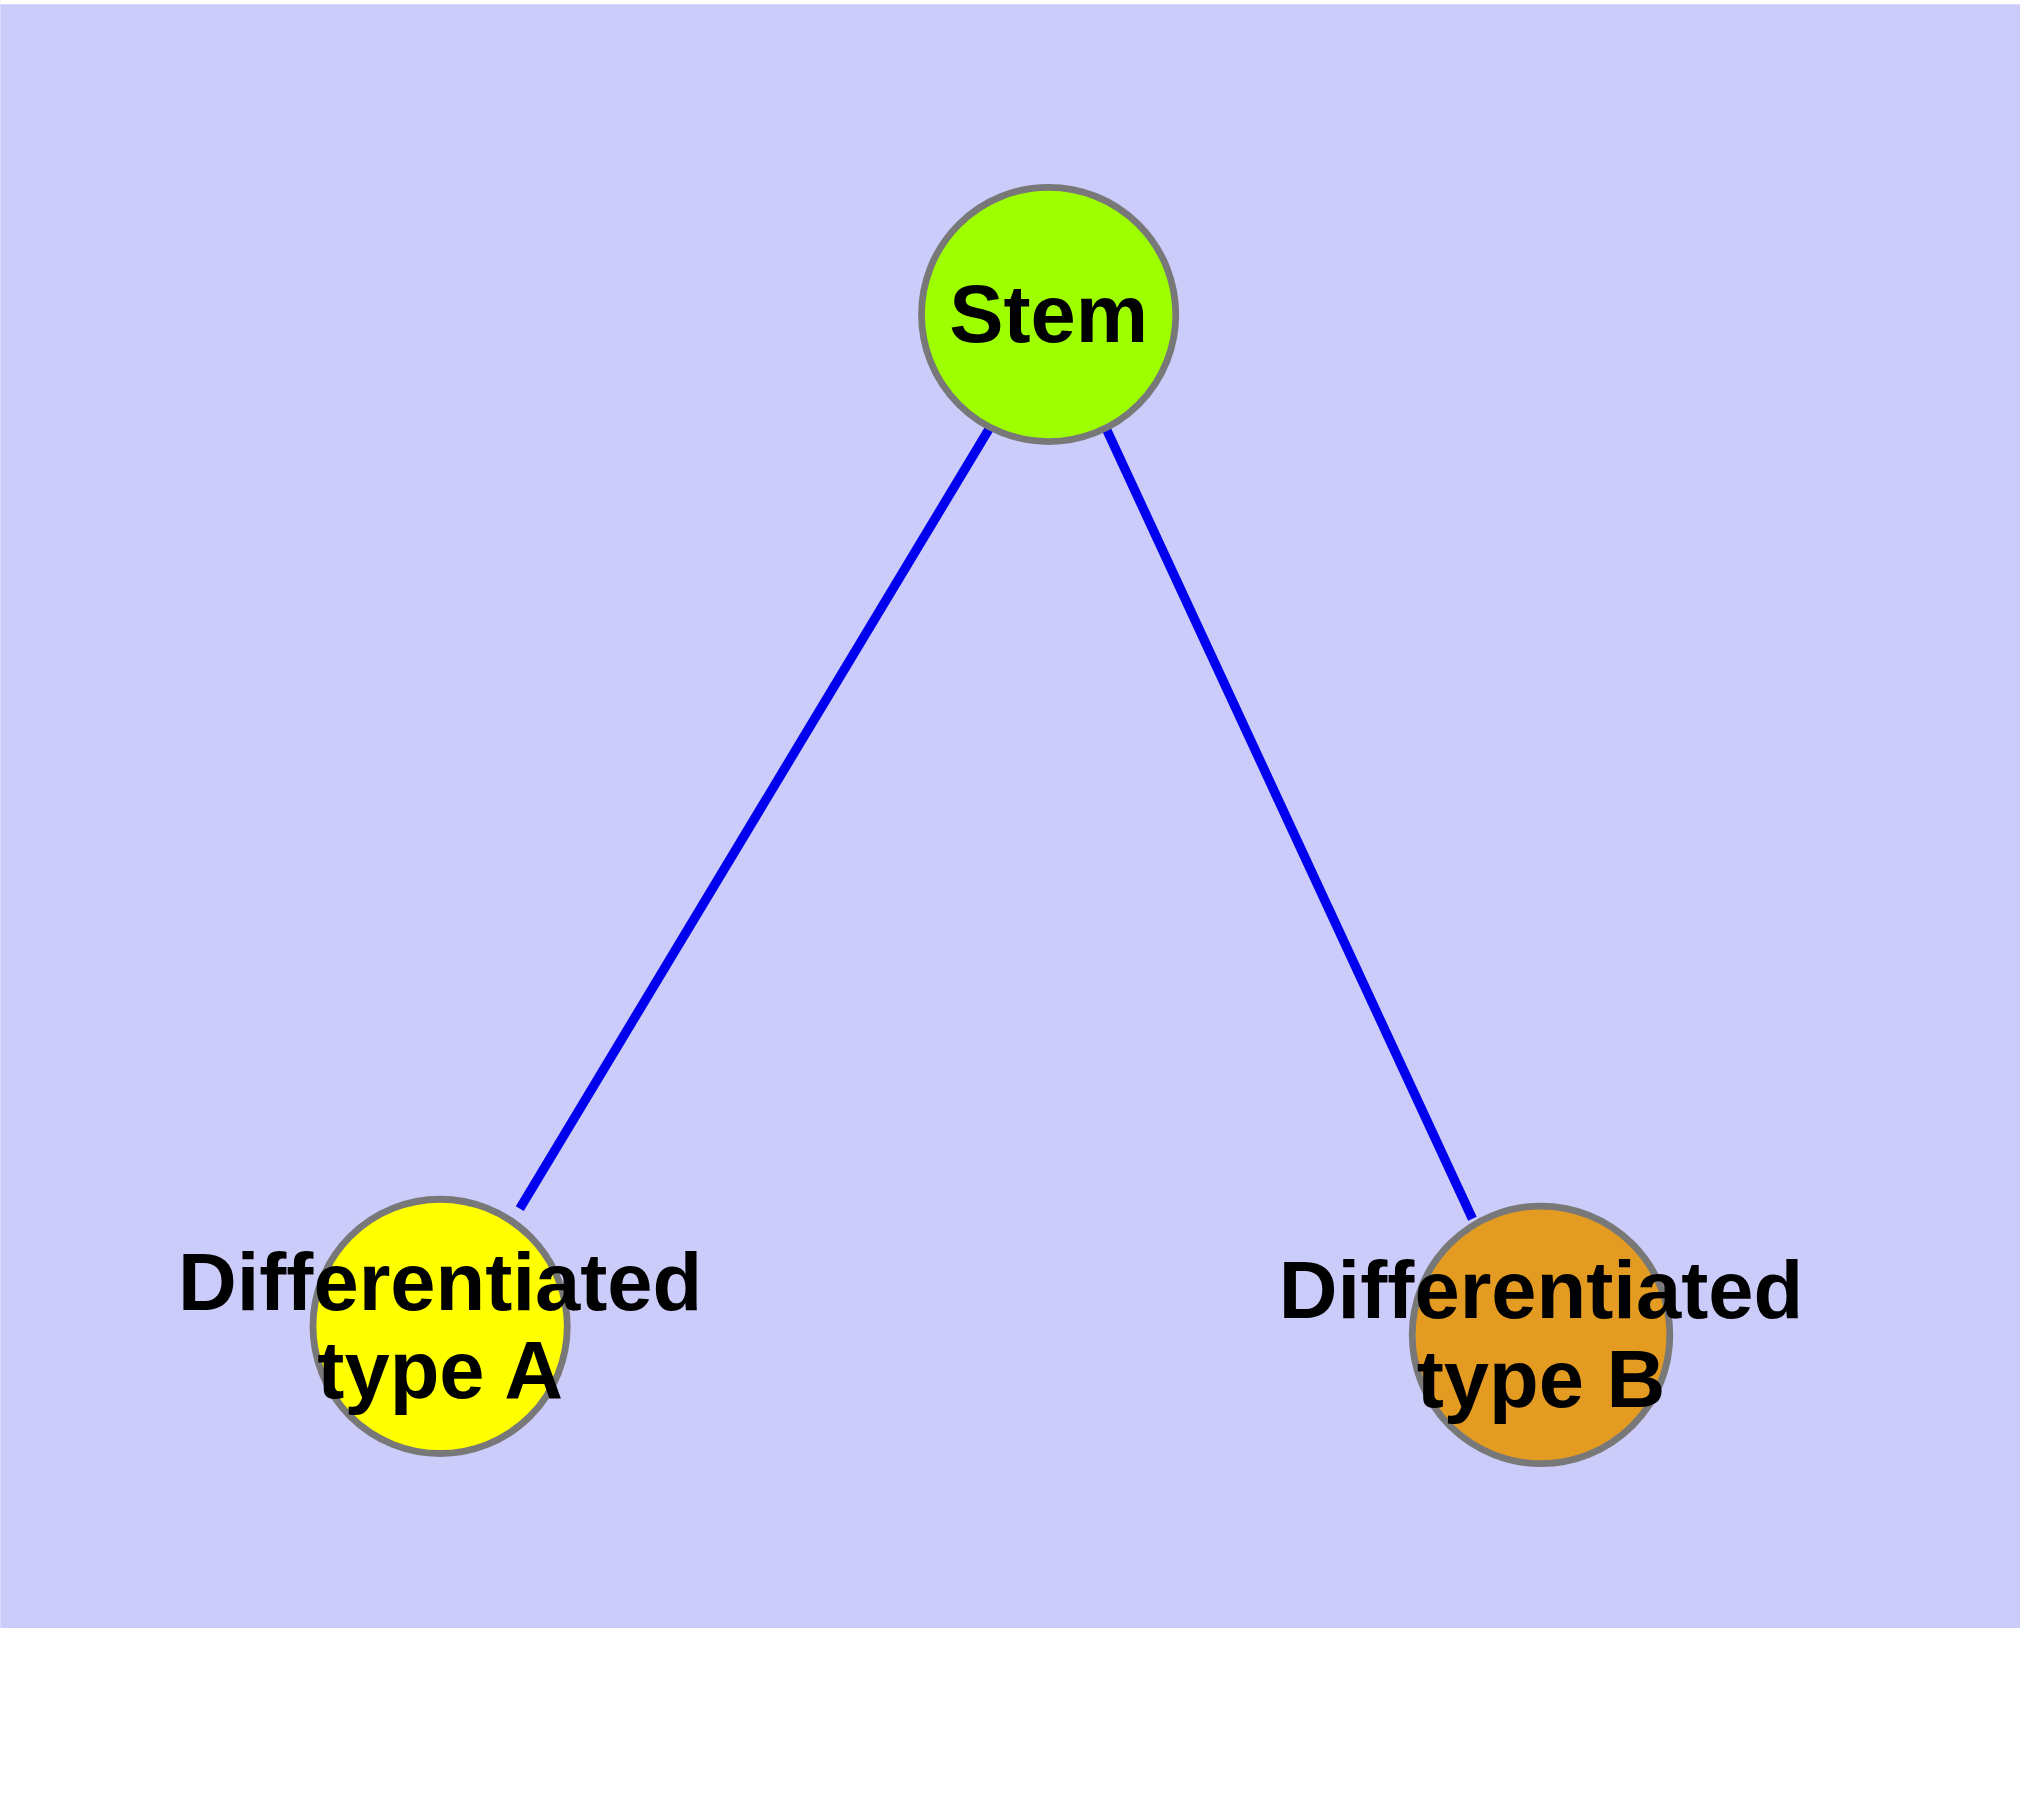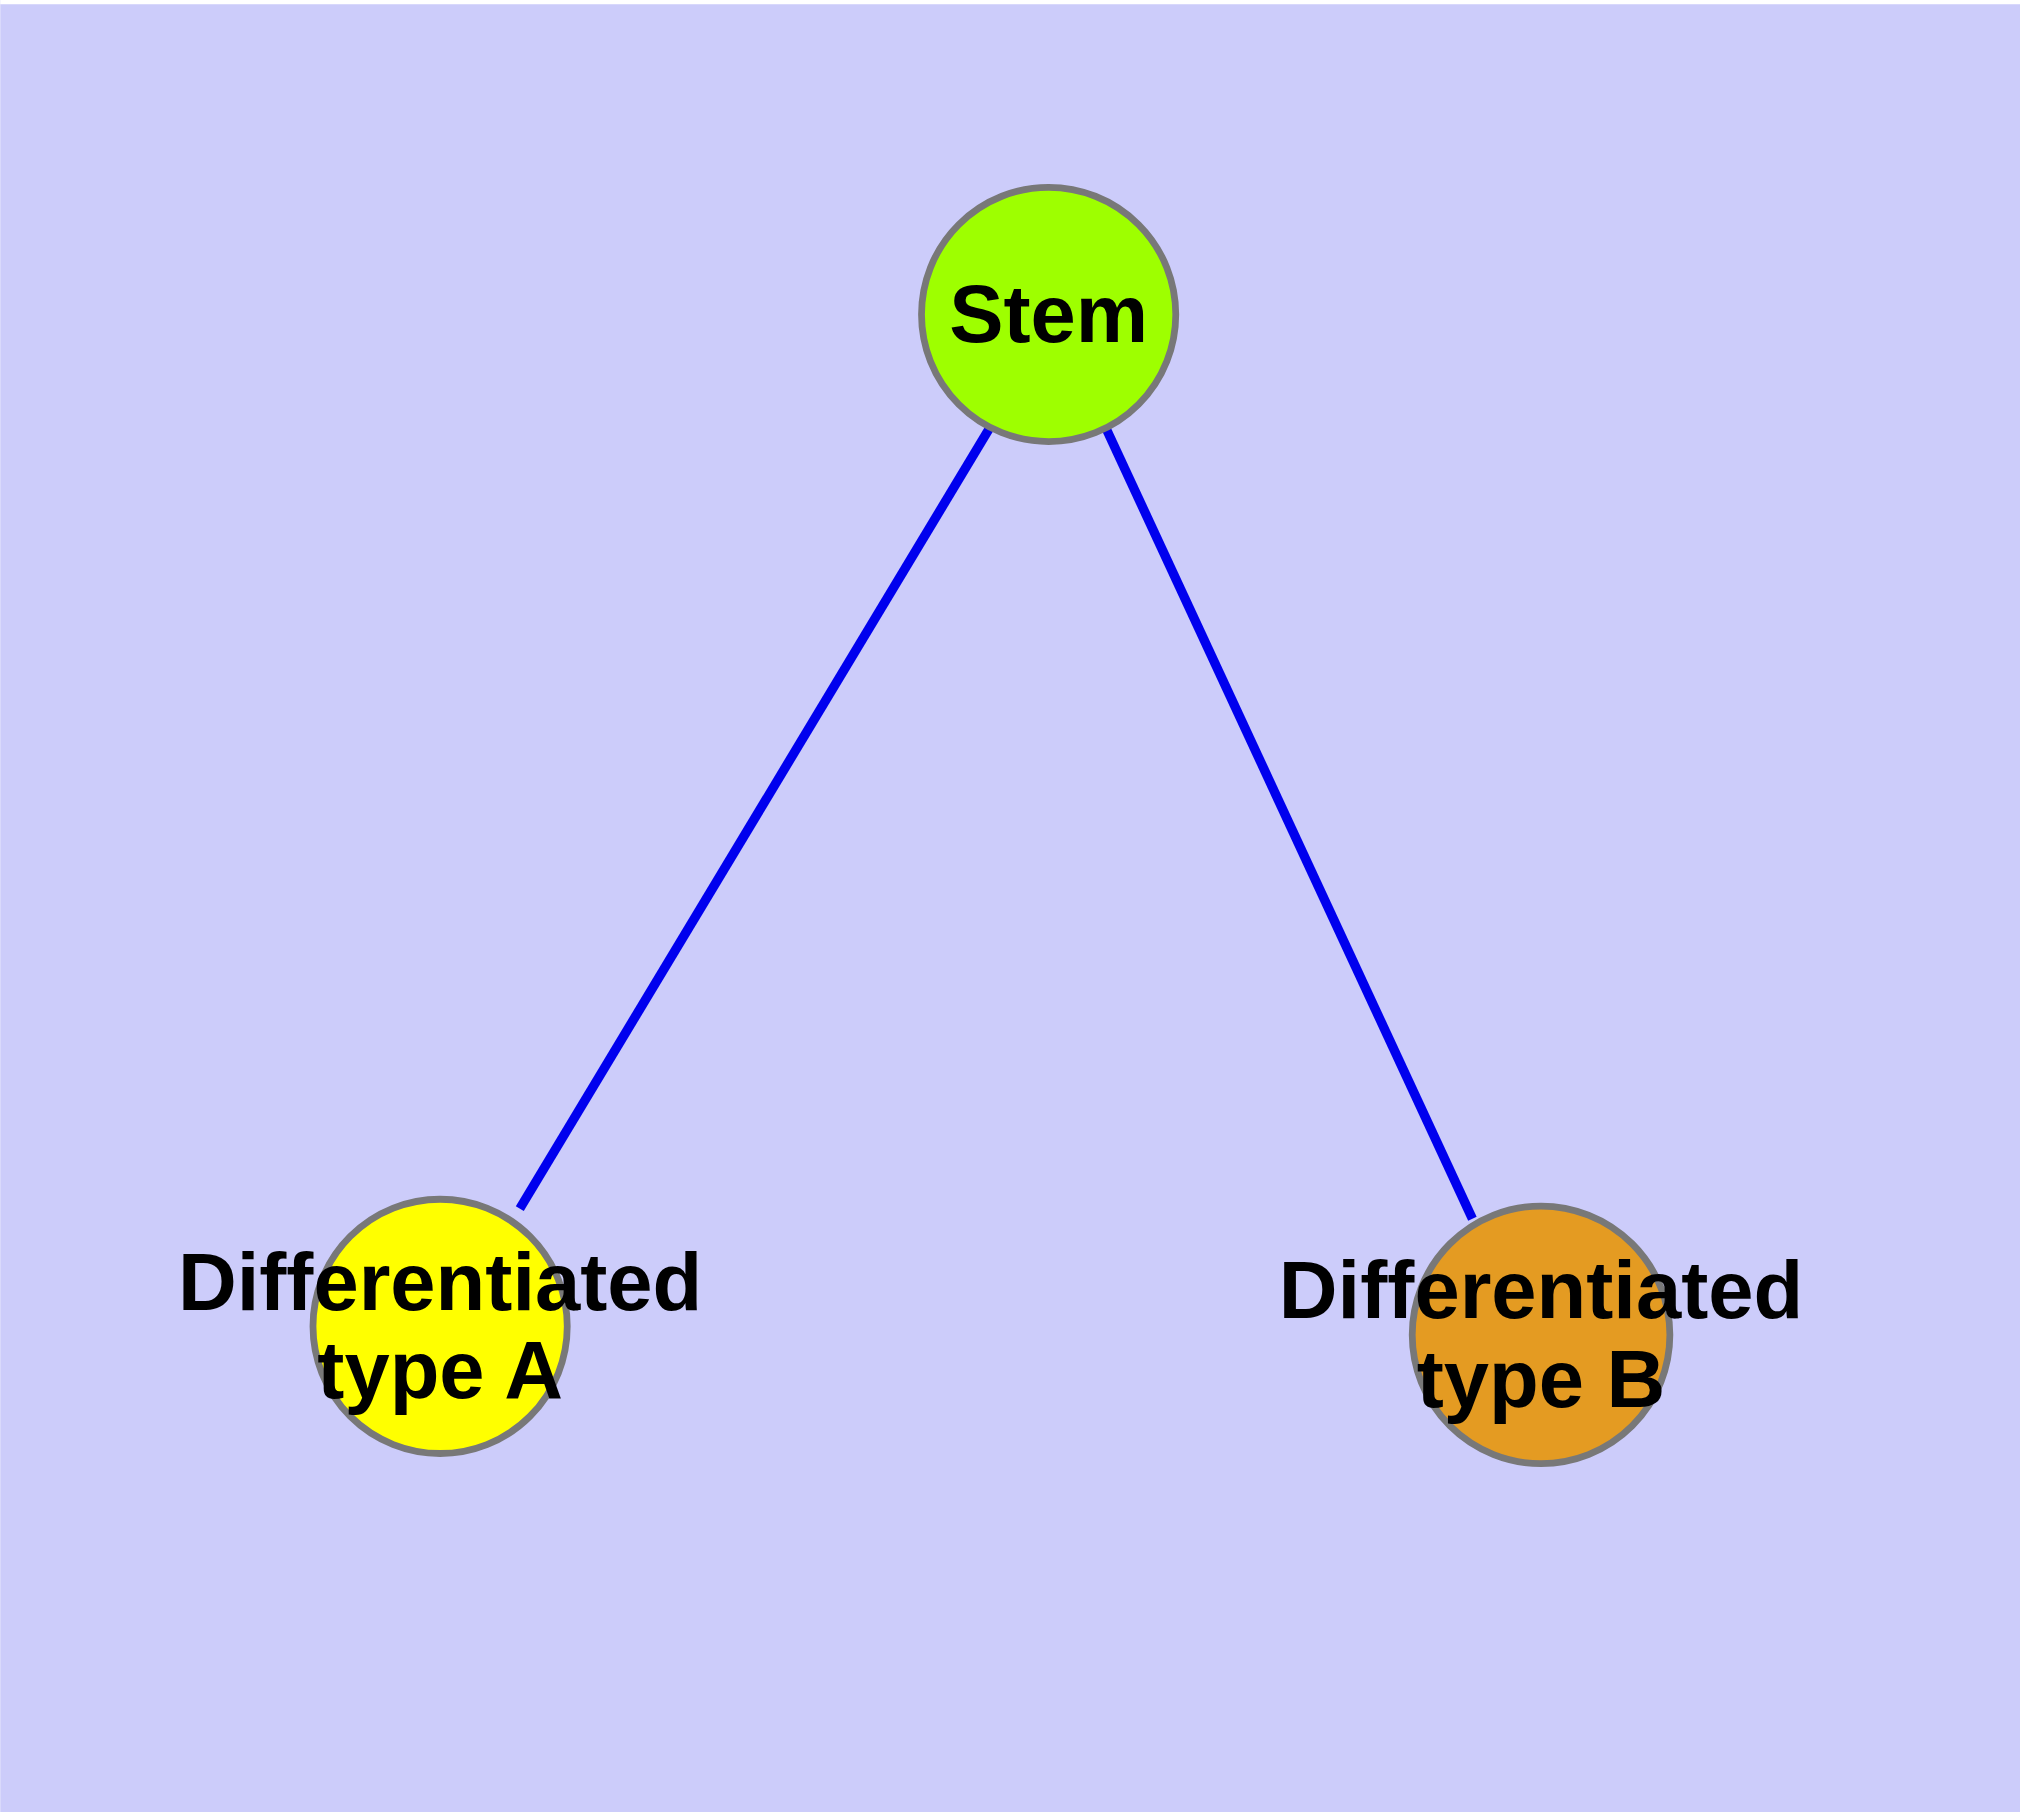--- a/index.html
+++ b/index.html
@@ -30,21 +30,21 @@
     font-family: "Liberation Sans", sans-serif;
     font-weight: bold;
     fill: #000000;
     text-anchor: middle;
     dominant-baseline: auto;
   }
 </style>
 </head>
 <body>
 
-<div id="canvas" style="width: 2021px; height: 1812px;">
+<div id="canvas" style="width: 2021px; height: 1628px;">
   <svg id="graph-svg" viewBox="0 0 2384 2138" xmlns="http://www.w3.org/2000/svg">
 
     <rect id="bg-rect" x="0" y="0" width="2384" height="2138" fill="#ccccfa"></rect>
     <rect id="top-strip" x="0" y="0" width="2384" height="5" fill="#ffffff"></rect>
 
     <g id="edge-layer">
       <line id="edge-0" stroke-linecap="butt" x1="1168" y1="504" x2="613" y2="1426" stroke="#0000ee" stroke-width="11"></line>
       <line id="edge-1" stroke-linecap="butt" x1="1305" y1="506" x2="1737" y2="1438" stroke="#0000ee" stroke-width="11"></line>
     </g>
 

